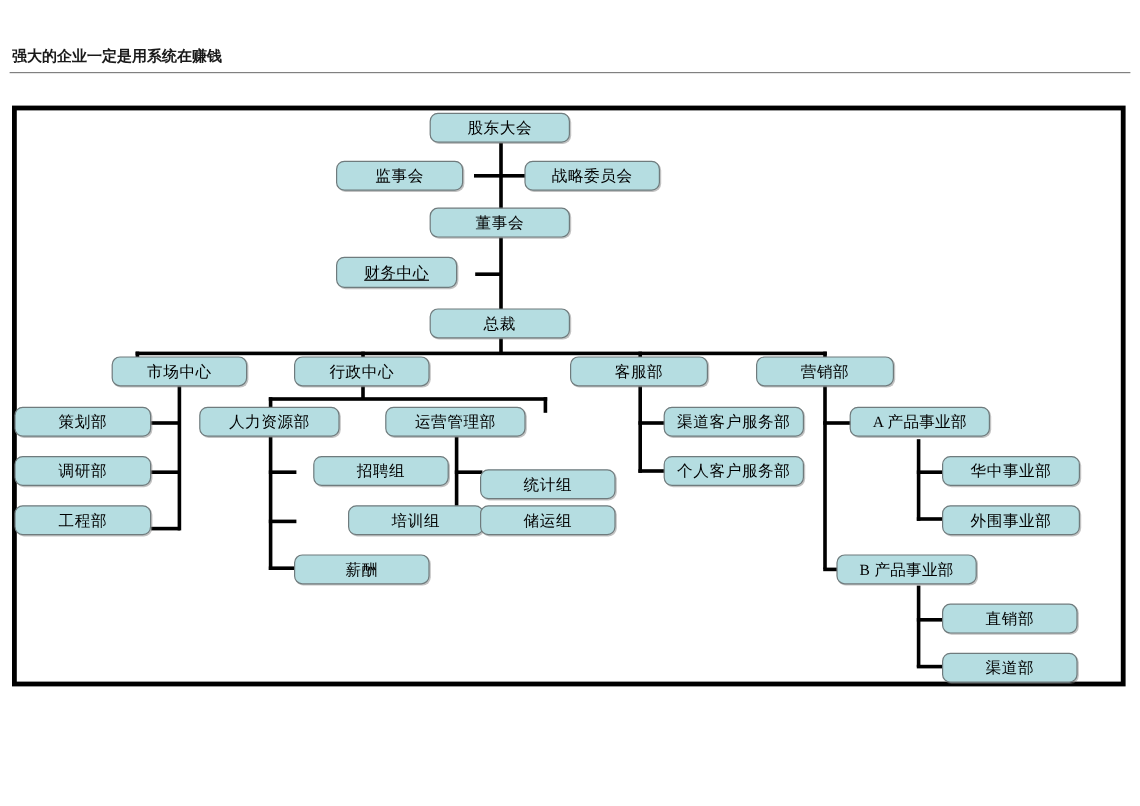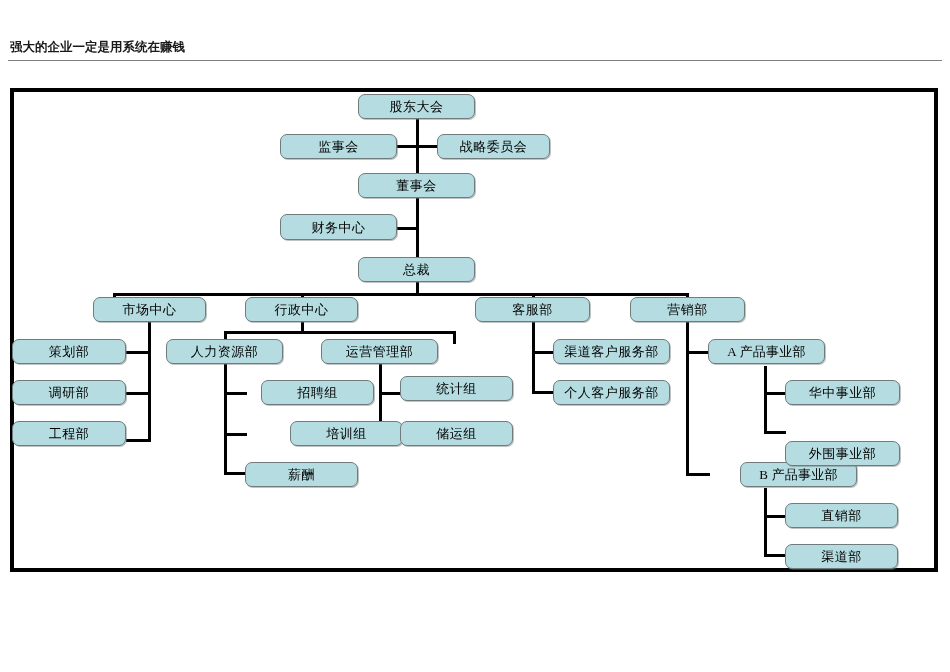--- a/index.html
+++ b/index.html
@@ -154,33 +154,33 @@
   <div class="edge h" style="left:764px; top:431px; width:22px;"></div>
 
   <div class="edge v" style="left:764px; top:488px; height:68px;"></div>
   <div class="edge h" style="left:764px; top:515px; width:22px;"></div>
   <div class="edge h" style="left:764px; top:554px; width:22px;"></div>
 
   <div class="node" style="left:358px; top:94px; width:117px; height:25px;">
     <span>股东大会</span>
   </div>
 
-  <div class="node" style="left:280px; top:134px; width:117px; height:25px;">
+  <div class="node" style="left:280px; top:134px; width:106px; height:25px;">
     <span>监事会</span>
   </div>
 
   <div class="node" style="left:437px; top:134px; width:113px; height:25px;">
     <span>战略委员会</span>
   </div>
 
   <div class="node" style="left:358px; top:173px; width:117px; height:25px;">
     <span>董事会</span>
   </div>
 
-  <div class="node" style="left:280px; top:214px; width:117px; height:26px;">
+  <div class="node" style="left:280px; top:214px; width:101px; height:26px;text-decoration:underline;">
     <span>财务中心</span>
   </div>
 
   <div class="node" style="left:358px; top:257px; width:117px; height:25px;">
     <span>总裁</span>
   </div>
 
   <div class="node" style="left:93px; top:297px; width:113px; height:25px;">
     <span>市场中心</span>
   </div>
@@ -222,49 +222,49 @@
   </div>
 
   <div class="node" style="left:245px; top:421px; width:113px; height:25px;margin-left:45px;">
     <span>培训组</span>
   </div>
 
   <div class="node" style="left:245px; top:462px; width:113px; height:25px;">
     <span>薪酬</span>
   </div>
 
-  <div class="node" style="left:400px; top:376px; width:113px; height:25px;">
+  <div class="node" style="left:400px; top:391px; width:113px; height:25px;">
     <span>统计组</span>
   </div>
 
   <div class="node" style="left:400px; top:421px; width:113px; height:25px;">
     <span>储运组</span>
   </div>
 
   <div class="node" style="left:553px; top:339px; width:117px; height:25px;">
     <span>渠道客户服务部</span>
   </div>
 
   <div class="node" style="left:553px; top:380px; width:117px; height:25px;">
     <span>个人客户服务部</span>
   </div>
 
   <div class="node latin-lead" style="left:708px; top:339px; width:117px; height:25px;">
     <span>A 产品事业部</span>
   </div>
 
-  <div class="node latin-lead" style="left:740px; top:462px; width:117px; height:25px;">
+  <div class="node latin-lead" style="left:697px; top:462px; width:117px; height:25px;">
     <span>B 产品事业部</span>
   </div>
 
   <div class="node" style="left:785px; top:380px; width:115px; height:25px;">
     <span>华中事业部</span>
   </div>
 
-  <div class="node" style="left:785px; top:421px; width:115px; height:25px;margin-top:20px;">
+  <div class="node" style="left:785px; top:421px; width:115px; height:25px;">
     <span>外围事业部</span>
   </div>
 
   <div class="node" style="left:785px; top:503px; width:113px; height:25px;">
     <span>直销部</span>
   </div>
 
   <div class="node" style="left:785px; top:544px; width:113px; height:25px;">
     <span>渠道部</span>
   </div>

